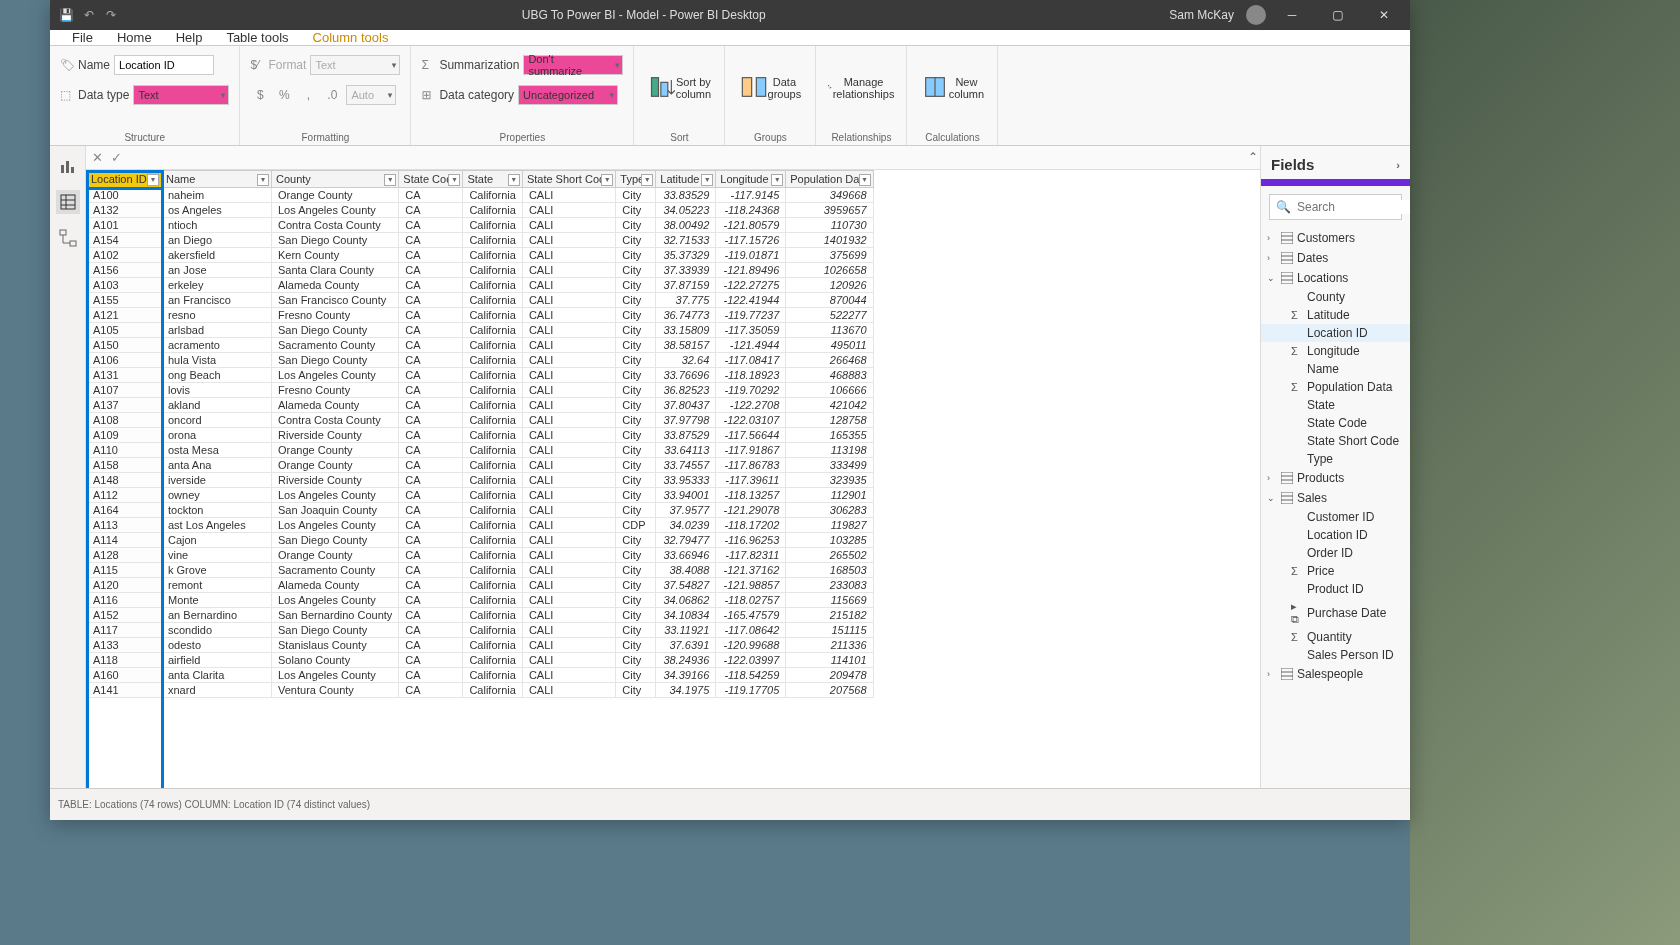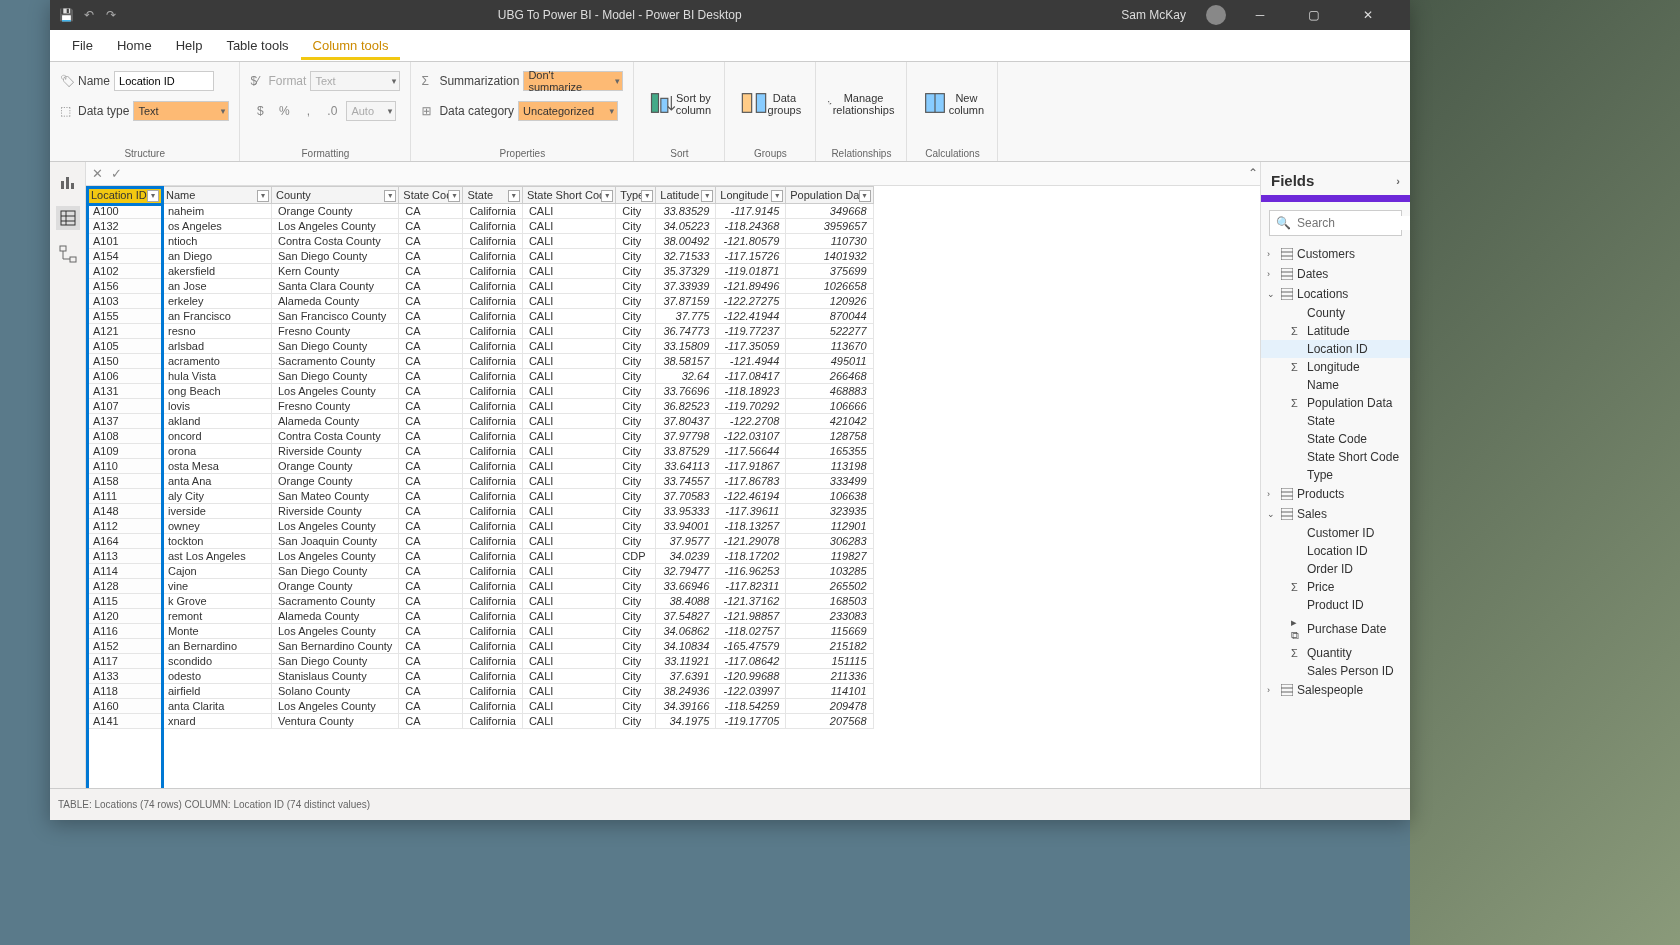--- a/index.html
+++ b/index.html
@@ -2,35 +2,35 @@
 <html><head>
 <meta charset="utf-8">
 <style>
 * { margin: 0; padding: 0; box-sizing: border-box; font-family: 'Segoe UI', Arial, sans-serif; }
 body { background: #5a7a8a; overflow: hidden; width:1680px; height:945px; }
 .app-window { position: absolute; left: 50px; top: 0; width: 1360px; height: 820px; background: #f3f2f1; display: flex; flex-direction: column; box-shadow: 0 4px 20px rgba(0,0,0,0.3); }
 .titlebar { height: 30px; background: #3a3a3a; color: #fff; display: flex; align-items: center; font-size: 12px; }
 .titlebar-left { display: flex; align-items: center; gap: 8px; padding-left: 10px; }
 .titlebar-icon { width: 14px; height: 14px; display: inline-flex; align-items: center; justify-content: center; color: #aaa; font-size: 12px; }
 .titlebar-center { flex: 1; text-align: center; font-size: 12px; color: #ddd; }
-.titlebar-right { display: flex; align-items: center; gap: 14px; padding-right: 22px; }
+.titlebar-right { display: flex; align-items: center; gap: 6px; padding-right: 6px; }
 .user-name { font-size: 12px; color: #ddd; margin-right: 6px; }
 .user-avatar { width: 20px; height: 20px; border-radius: 50%; background: #888; }
 .win-btn { width: 40px; height: 30px; display: flex; align-items: center; justify-content: center; color: #ddd; font-size: 12px; }
-.ribbon-tabs { height: 32px; background: #fff; display: flex; align-items: center; padding-left: 10px; border-bottom: 1px solid #ccc; }
+.ribbon-tabs { height: 16px; background: #fff; display: flex; align-items: center; padding-left: 10px; border-bottom: 1px solid #ccc; }
 .ribbon-tab { padding: 0 12px; height: 28px; line-height: 28px; font-size: 13px; color: #333; cursor: pointer; }
 .ribbon-tab.active { color: #cc8a00; border-bottom: 3px solid #f2c811; font-weight: 500; }
 .ribbon-content { height: 100px; background: #f8f8f8; border-bottom: 1px solid #ccc; display: flex; }
 .ribbon-group { padding: 6px 10px 2px 10px; display: flex; flex-direction: column; border-right: 1px solid #e0e0e0; }
 .ribbon-group-body { flex: 1; display: flex; gap: 8px; }
 .ribbon-group-label { font-size: 10px; color: #666; text-align: center; margin-top: 8px; }
 .ribbon-row { display: flex; align-items: center; gap: 4px; font-size: 12px; color: #444; height: 26px; }
 .ribbon-label-icon { width: 14px; height: 14px; display: inline-block; color: #888; }
 .ribbon-input { width: 100px; height: 20px; border: 1px solid #ccc; font-size: 11px; padding: 0 4px; background: #fff; }
-.ribbon-select { height: 20px; border: 1px solid #ccc; font-size: 11px; background: #fdba74; padding: 0 14px 0 4px; position: relative; display: inline-flex; align-items: center; color: #333; }
+.ribbon-select { height: 20px; border: 1px solid #ccc; font-size: 11px; background: #ec4899; padding: 0 14px 0 4px; position: relative; display: inline-flex; align-items: center; color: #333; }
 .ribbon-select.disabled { color: #aaa; background: #f5f5f5; }
 .ribbon-select::after { content: '▾'; position: absolute; right: 3px; font-size: 9px; color: #666; }
 .ribbon-btn-col { display: flex; flex-direction: row; align-items: center; justify-content: center; width: 70px; cursor: pointer; padding: 4px 2px; }
 .ribbon-btn-col svg { width: 28px; height: 28px; margin-bottom: 2px; }
 .ribbon-btn-col-label { font-size: 11px; color: #333; text-align: center; line-height: 12px; }
 .main-area { flex: 1; display: flex; overflow: hidden; background: #fff; position:relative;}
 .view-rail { width: 36px; background: #f3f2f1; border-right: 1px solid #ddd; display: flex; flex-direction: column; align-items: center; padding-top: 8px; gap: 12px; }
 .view-rail-btn { width: 24px; height: 24px; display: flex; align-items: center; justify-content: center; color: #555; cursor: pointer; }
 .data-area { flex: 1; display: flex; flex-direction: column; overflow: hidden; }
 .formula-bar { height: 24px; background: #fafafa; border-bottom: 1px solid #ddd; display: flex; align-items: center; padding-left: 6px; gap: 8px; font-size: 12px; }
@@ -483,32 +483,20 @@
                 <td>Orange County</td>
                 <td>CA</td>
                 <td>California</td>
                 <td>CALI</td>
                 <td>City</td>
                 <td class="num">33.74557</td>
                 <td class="num">-117.86783</td>
                 <td class="num">333499</td>
               </tr>
               <tr>
-                <td>A111</td>
-                <td>aly City</td>
-                <td>San Mateo County</td>
-                <td>CA</td>
-                <td>California</td>
-                <td>CALI</td>
-                <td>City</td>
-                <td class="num">37.70583</td>
-                <td class="num">-122.46194</td>
-                <td class="num">106638</td>
-              </tr>
-              <tr>
                 <td>A148</td>
                 <td>iverside</td>
                 <td>Riverside County</td>
                 <td>CA</td>
                 <td>California</td>
                 <td>CALI</td>
                 <td>City</td>
                 <td class="num">33.95333</td>
                 <td class="num">-117.39611</td>
                 <td class="num">323935</td>

